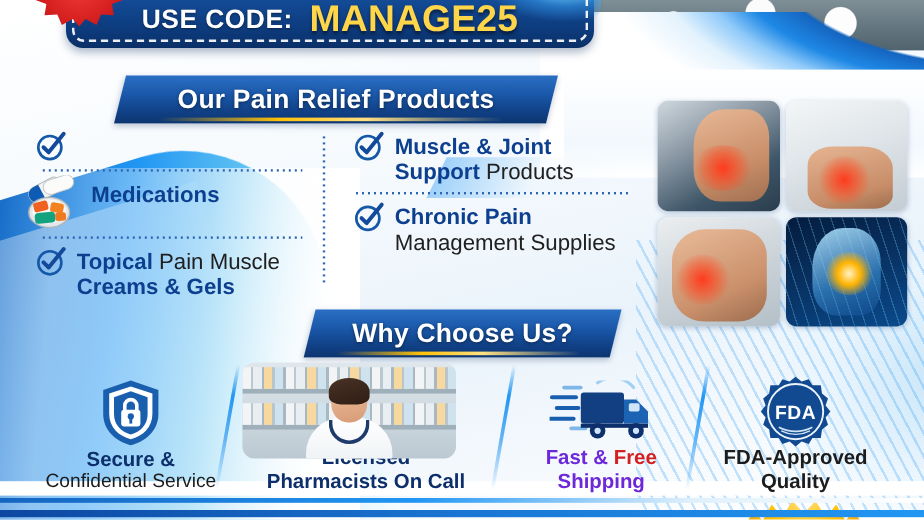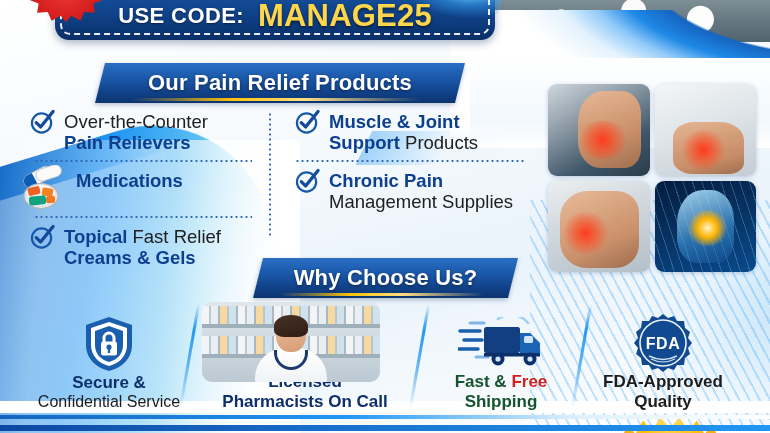--- a/index.html
+++ b/index.html
@@ -228,21 +228,21 @@
     background:linear-gradient(180deg,#ffffff 0%,#eef2f5 100%); }
   .pp-steth{ position:absolute; left:50%; top:32px; transform:translateX(-50%);
     width:34px; height:20px; border:3px solid #1e3a6b; border-top:none;
     border-radius:0 0 18px 18px; }
 
   .why-icon{ height:58px; display:flex; align-items:center; justify-content:center; }
   .why-title{ text-align:center; line-height:1.18; }
   .why-l1{ font-size:17px; font-weight:bold; }
   .why-l2{ font-size:16px; }
   .c-navy{ color:#0d2f6b; }
-  .c-blue{ color:#14532d; }
+  .c-blue{ color:#6d28d9; }
   .c-red{ color:#d32020; }
   .c-dark{ color:#1c1c1c; }
 
   .shield{ width:52px; height:58px; }
   .truck{ width:86px; height:52px; }
   .fda{ width:60px; height:60px; }
 </style>
 </head>
 <body>
 
@@ -279,24 +279,20 @@
   </div>
 
   <div class="prod-col" id="prod-left">
 
     <div class="prod-item">
       <span class="check">
         <svg viewBox="0 0 26 26" width="25" height="25">
           <circle cx="12" cy="13.5" r="10" fill="none" stroke="#1558a8" stroke-width="2.3"></circle>
           <path d="M6.5 13.2 L11 17.6 L24 1.6" fill="none" stroke="#12499a" stroke-width="3.4" stroke-linecap="round" stroke-linejoin="round"></path>
         </svg>
-      </span>
-      <span class="prod-text">
-        <div class="prod-l1"><span class="t-reg">Over-the-Counter</span></div>
-        <div class="prod-l2"><span class="t-bold">Pain Relievers</span></div>
       </span>
     </div>
 
     <div class="dot-sep" id="sep-l1"></div>
 
     <div class="prod-item">
       <span class="pill-icon">
         <svg viewBox="0 0 48 45" width="48" height="45">
           <g transform="rotate(-28 20 12)">
             <rect x="4" y="5" width="30" height="13" rx="6.5" fill="#f2f3f2" stroke="#b9bcbd" stroke-width=".8"></rect>
@@ -321,21 +317,21 @@
     <div class="dot-sep" id="sep-l2"></div>
 
     <div class="prod-item">
       <span class="check">
         <svg viewBox="0 0 26 26" width="25" height="25">
           <circle cx="12" cy="13.5" r="10" fill="none" stroke="#1558a8" stroke-width="2.3"></circle>
           <path d="M6.5 13.2 L11 17.6 L24 1.6" fill="none" stroke="#12499a" stroke-width="3.4" stroke-linecap="round" stroke-linejoin="round"></path>
         </svg>
       </span>
       <span class="prod-text">
-        <div class="prod-l1"><span class="t-bold">Topical</span><span class="t-reg"> Fast Relief</span></div>
+        <div class="prod-l1"><span class="t-bold">Topical</span><span class="t-reg"> Pain Muscle</span></div>
         <div class="prod-l2"><span class="t-bold">Creams &amp; Gels</span></div>
       </span>
     </div>
   </div>
 
   <div class="vdivider"></div>
 
   <div class="prod-col" id="prod-right">
 
     <div class="prod-item">

